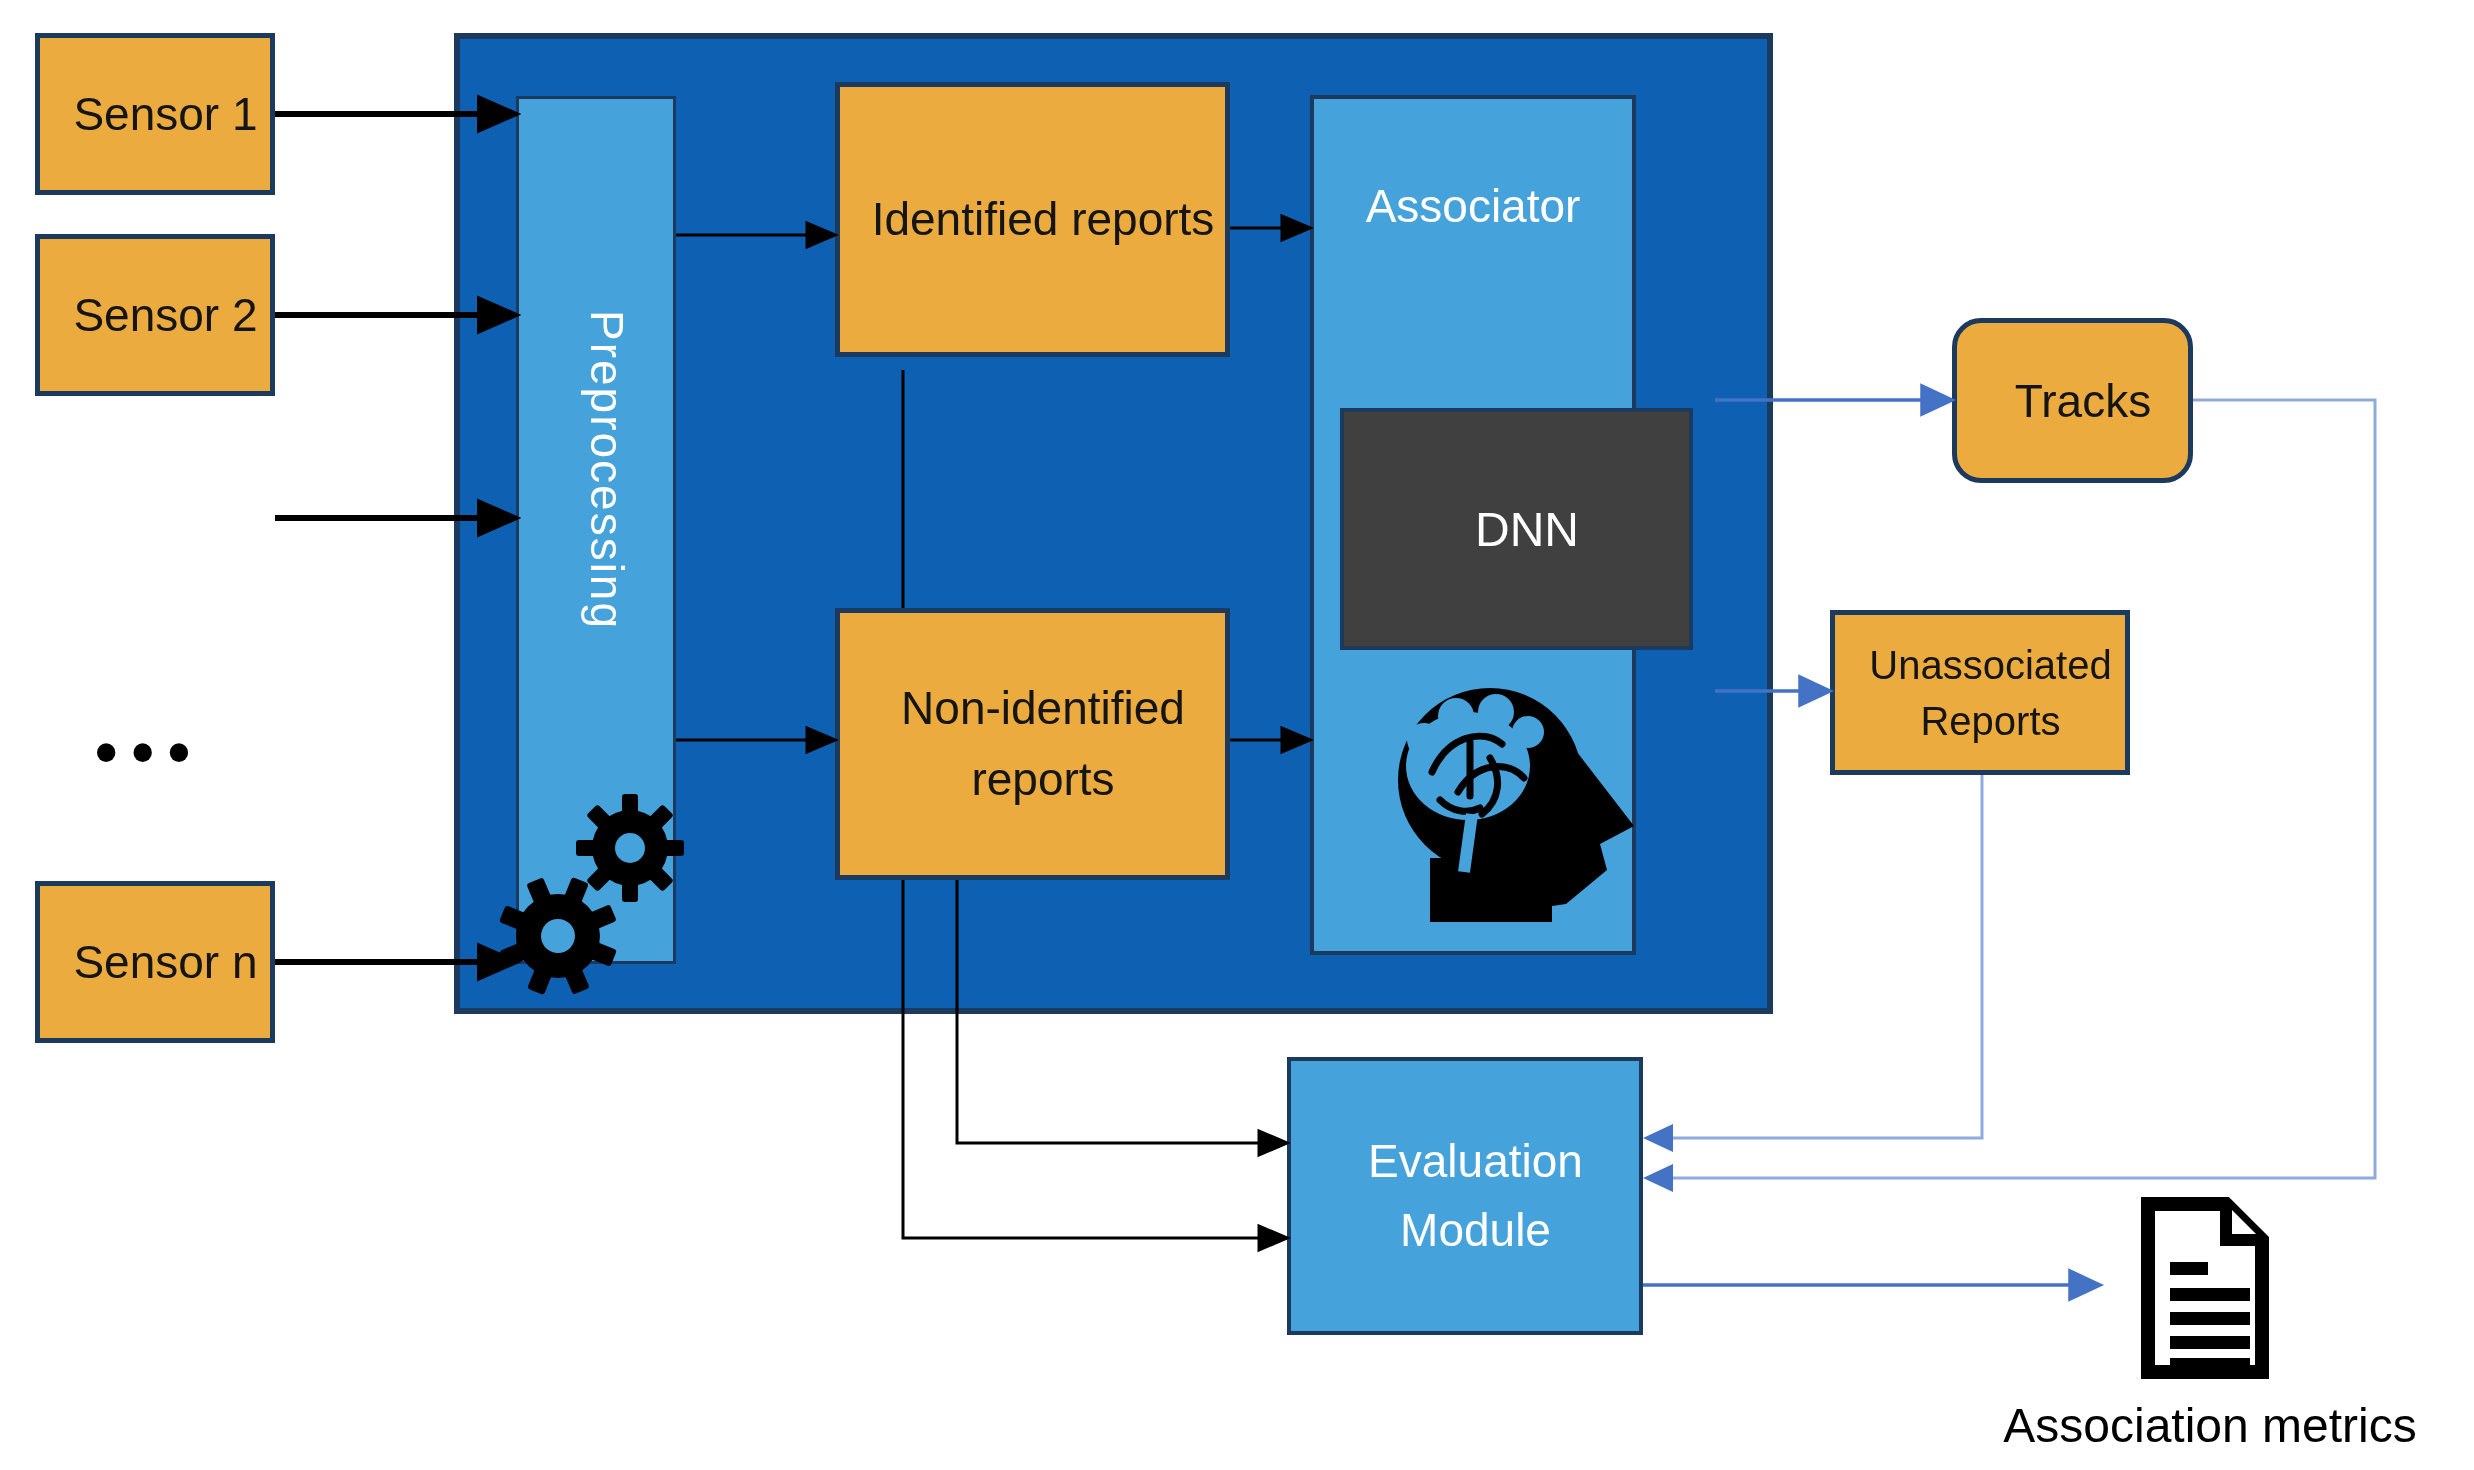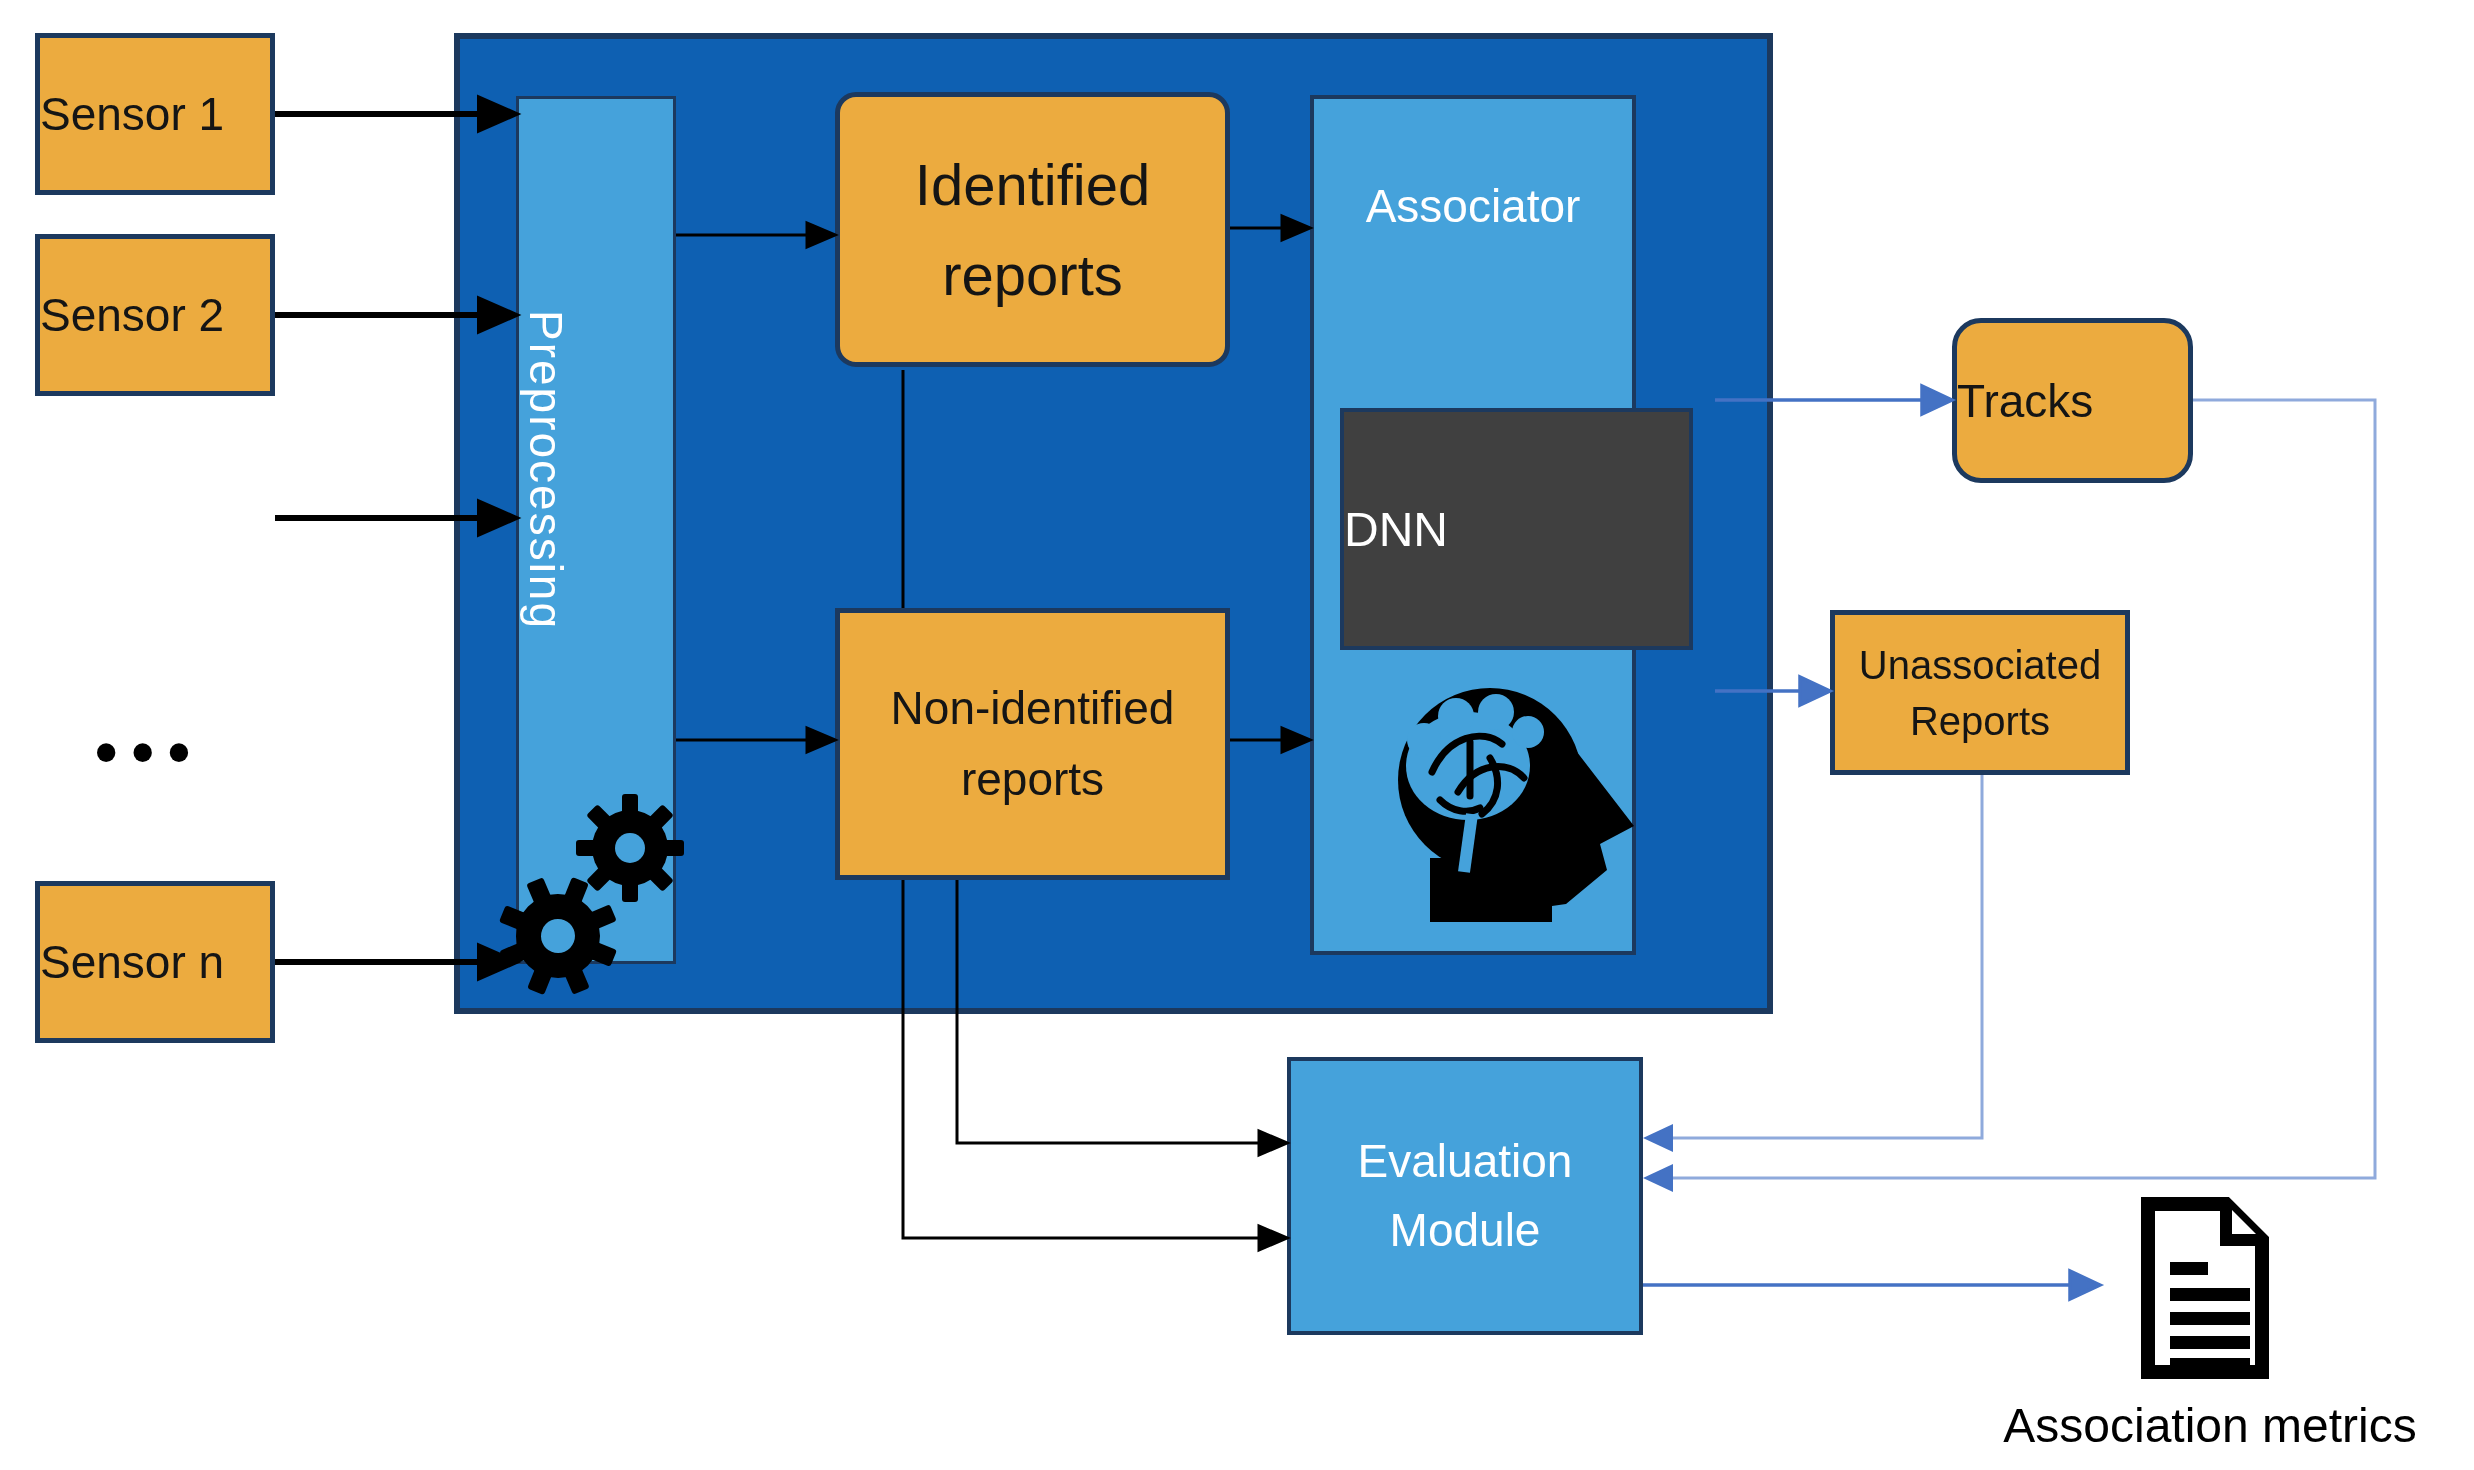--- a/index.html
+++ b/index.html
@@ -6,22 +6,23 @@
   .canvas{
     position:relative;
     width:2474px;height:1470px;
     background:#ffffff;
     font-family:"Liberation Sans", sans-serif;
     overflow:hidden;
   }
   .box{
     position:absolute;
     box-sizing:border-box;
-    display:flex;align-items:center;justify-content:flex-start;
+    display:flex;align-items:center;justify-content:center;
     text-align:center;
+    padding-left:21px;
   }
   .orange{
     background:#ecab3f;
     border:5px solid #1c395e;
     color:#151515;
   }
   .lightblue{
     background:#45a2db;
     border:4px solid #1c395e;
     color:#ffffff;
@@ -44,21 +45,21 @@
     left:516px;top:96px;width:160px;height:868px;
     border-width:3px;
   }
   #preprocessing .vtext{
     writing-mode:vertical-rl;
     text-orientation:sideways;
     font-size:46px;
     letter-spacing:2px;
     margin-bottom:120px;
   }
-  #identified{left:835px;top:92px;width:395px;height:275px;font-size:58px;line-height:1.55;border-radius:21px;}
+  #identified{left:835px;top:82px;width:395px;height:275px;font-size:46px;line-height:1.55;}
   #non-identified{left:835px;top:608px;width:395px;height:272px;font-size:46px;line-height:1.55;}
   #associator{left:1310px;top:95px;width:326px;height:860px;border-width:4px;}
   #associator-label{
     position:absolute;left:0;top:62px;width:100%;height:90px;
     display:flex;align-items:center;justify-content:center;
     font-size:46px;color:#fff;
   }
   #dnn{
     left:1340px;top:408px;width:353px;height:242px;
     background:#404040;border:4px solid #1c395e;font-size:48px;

